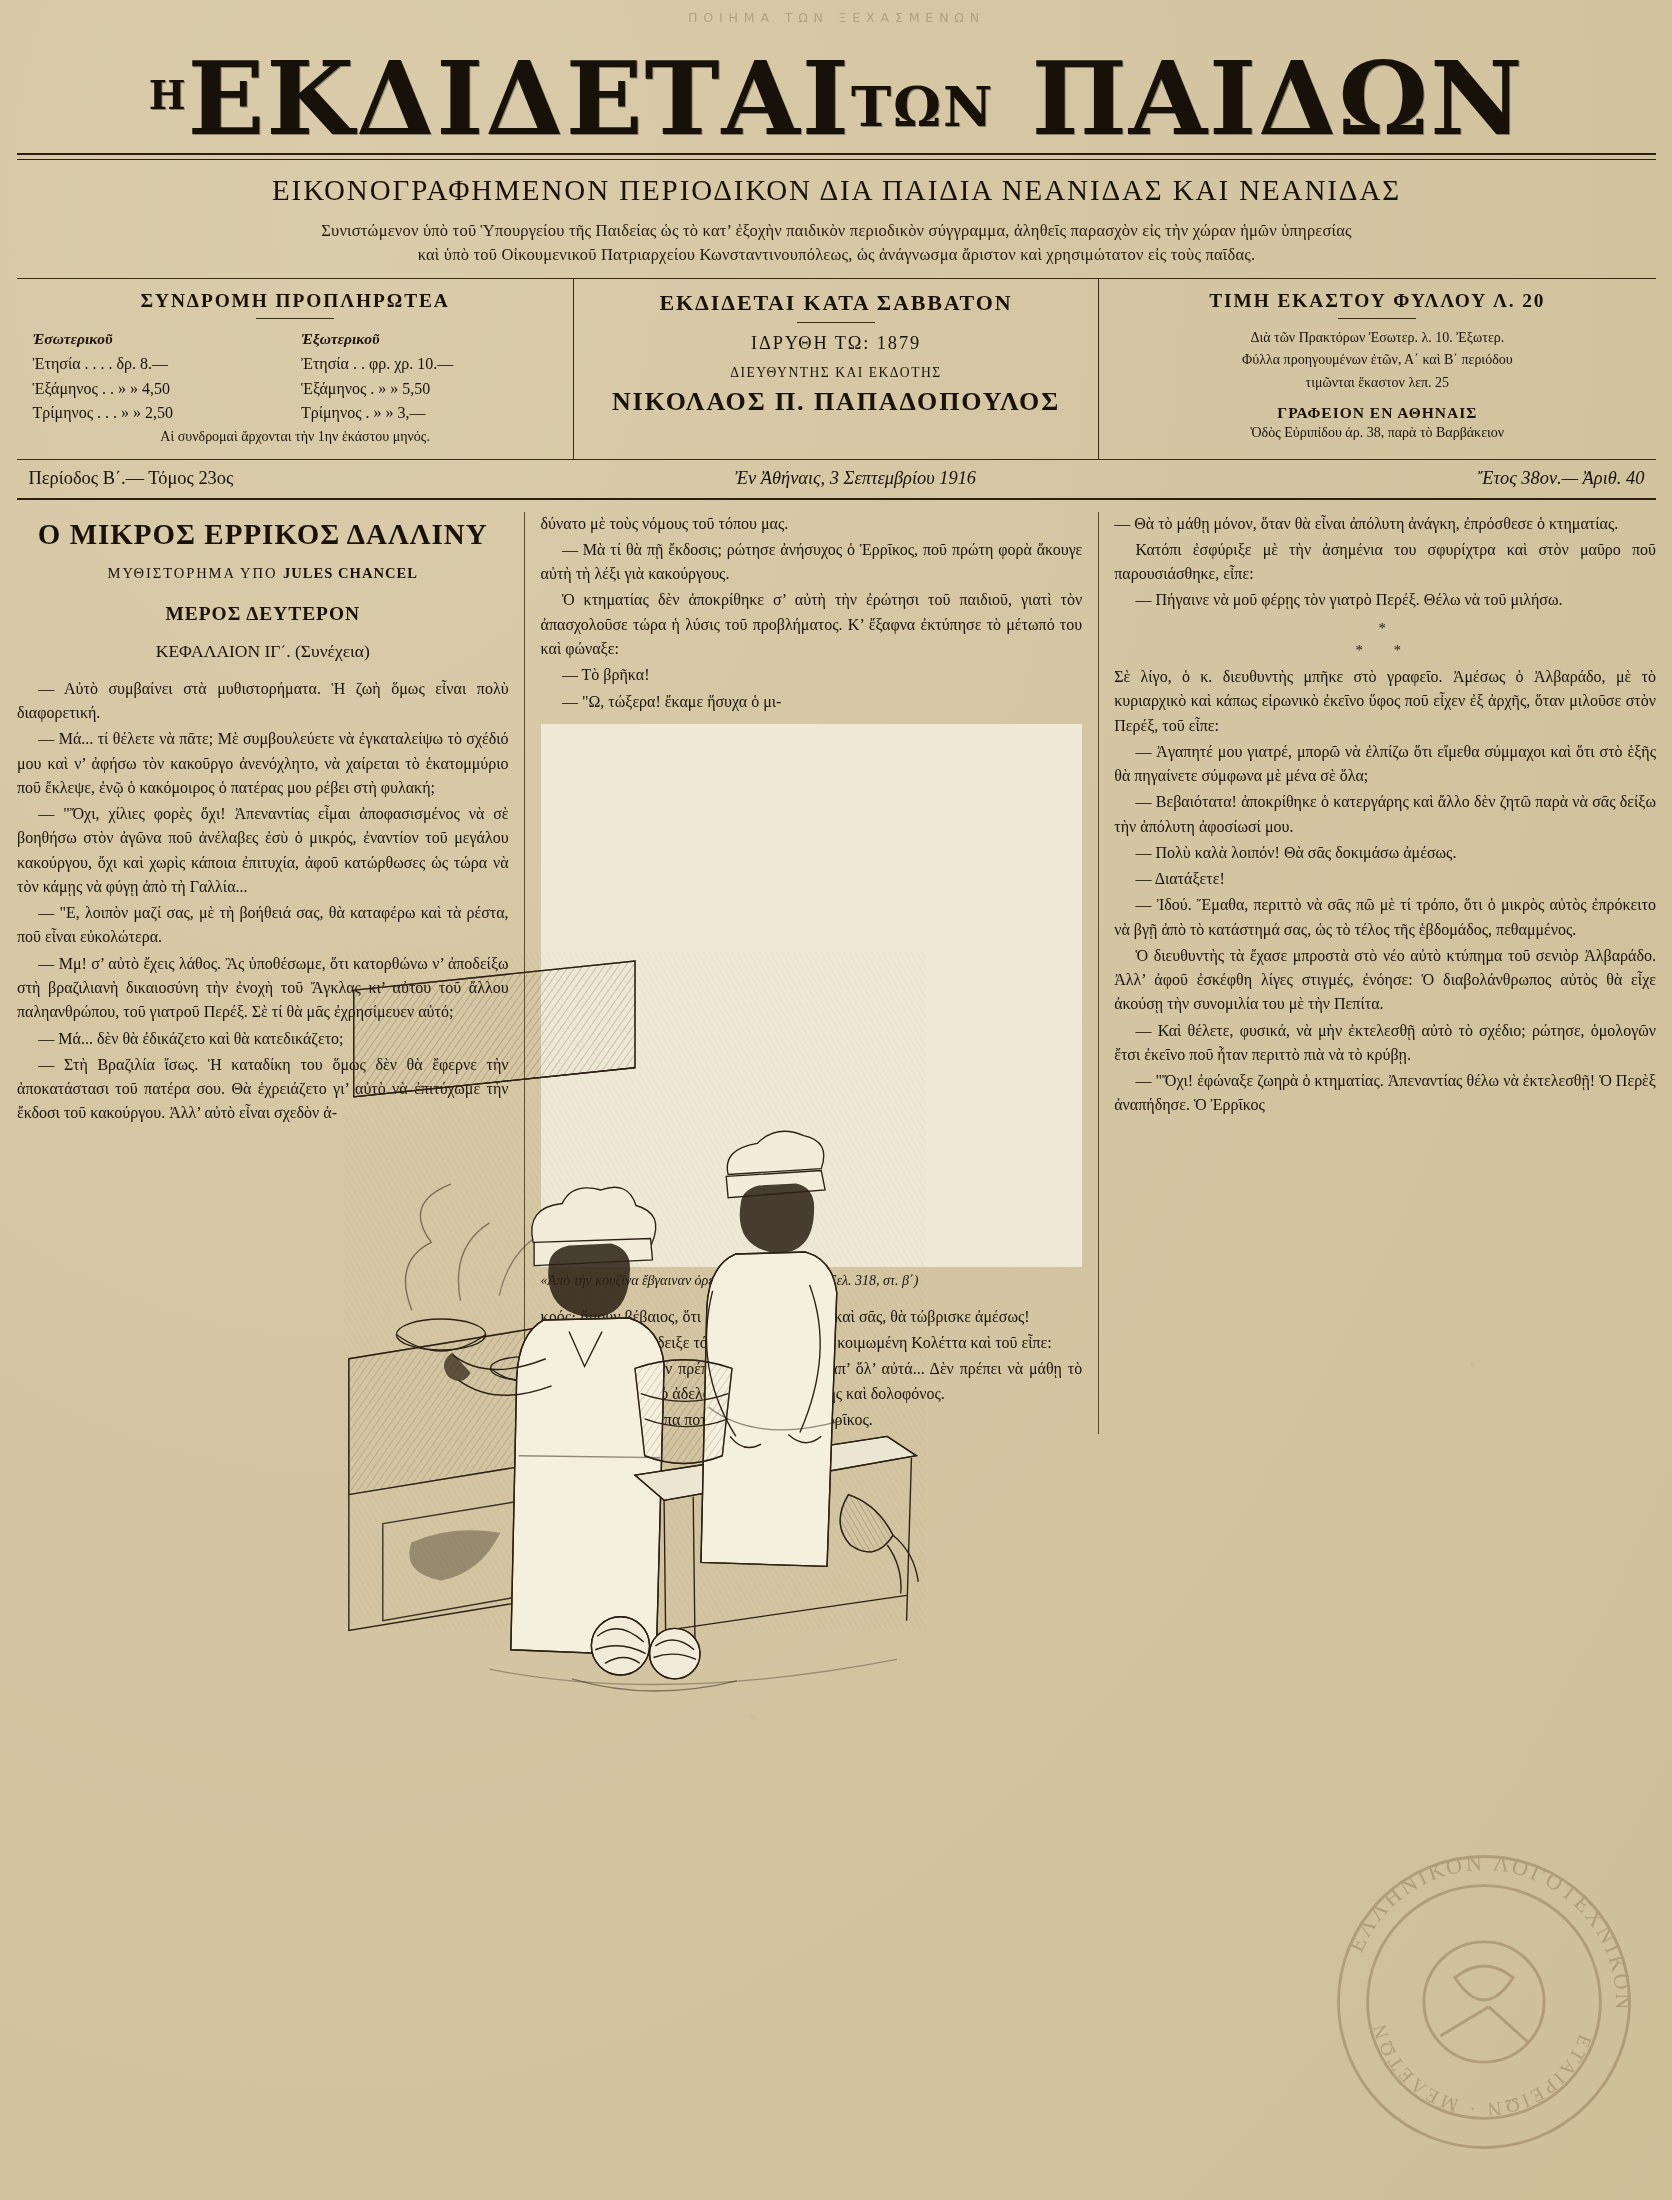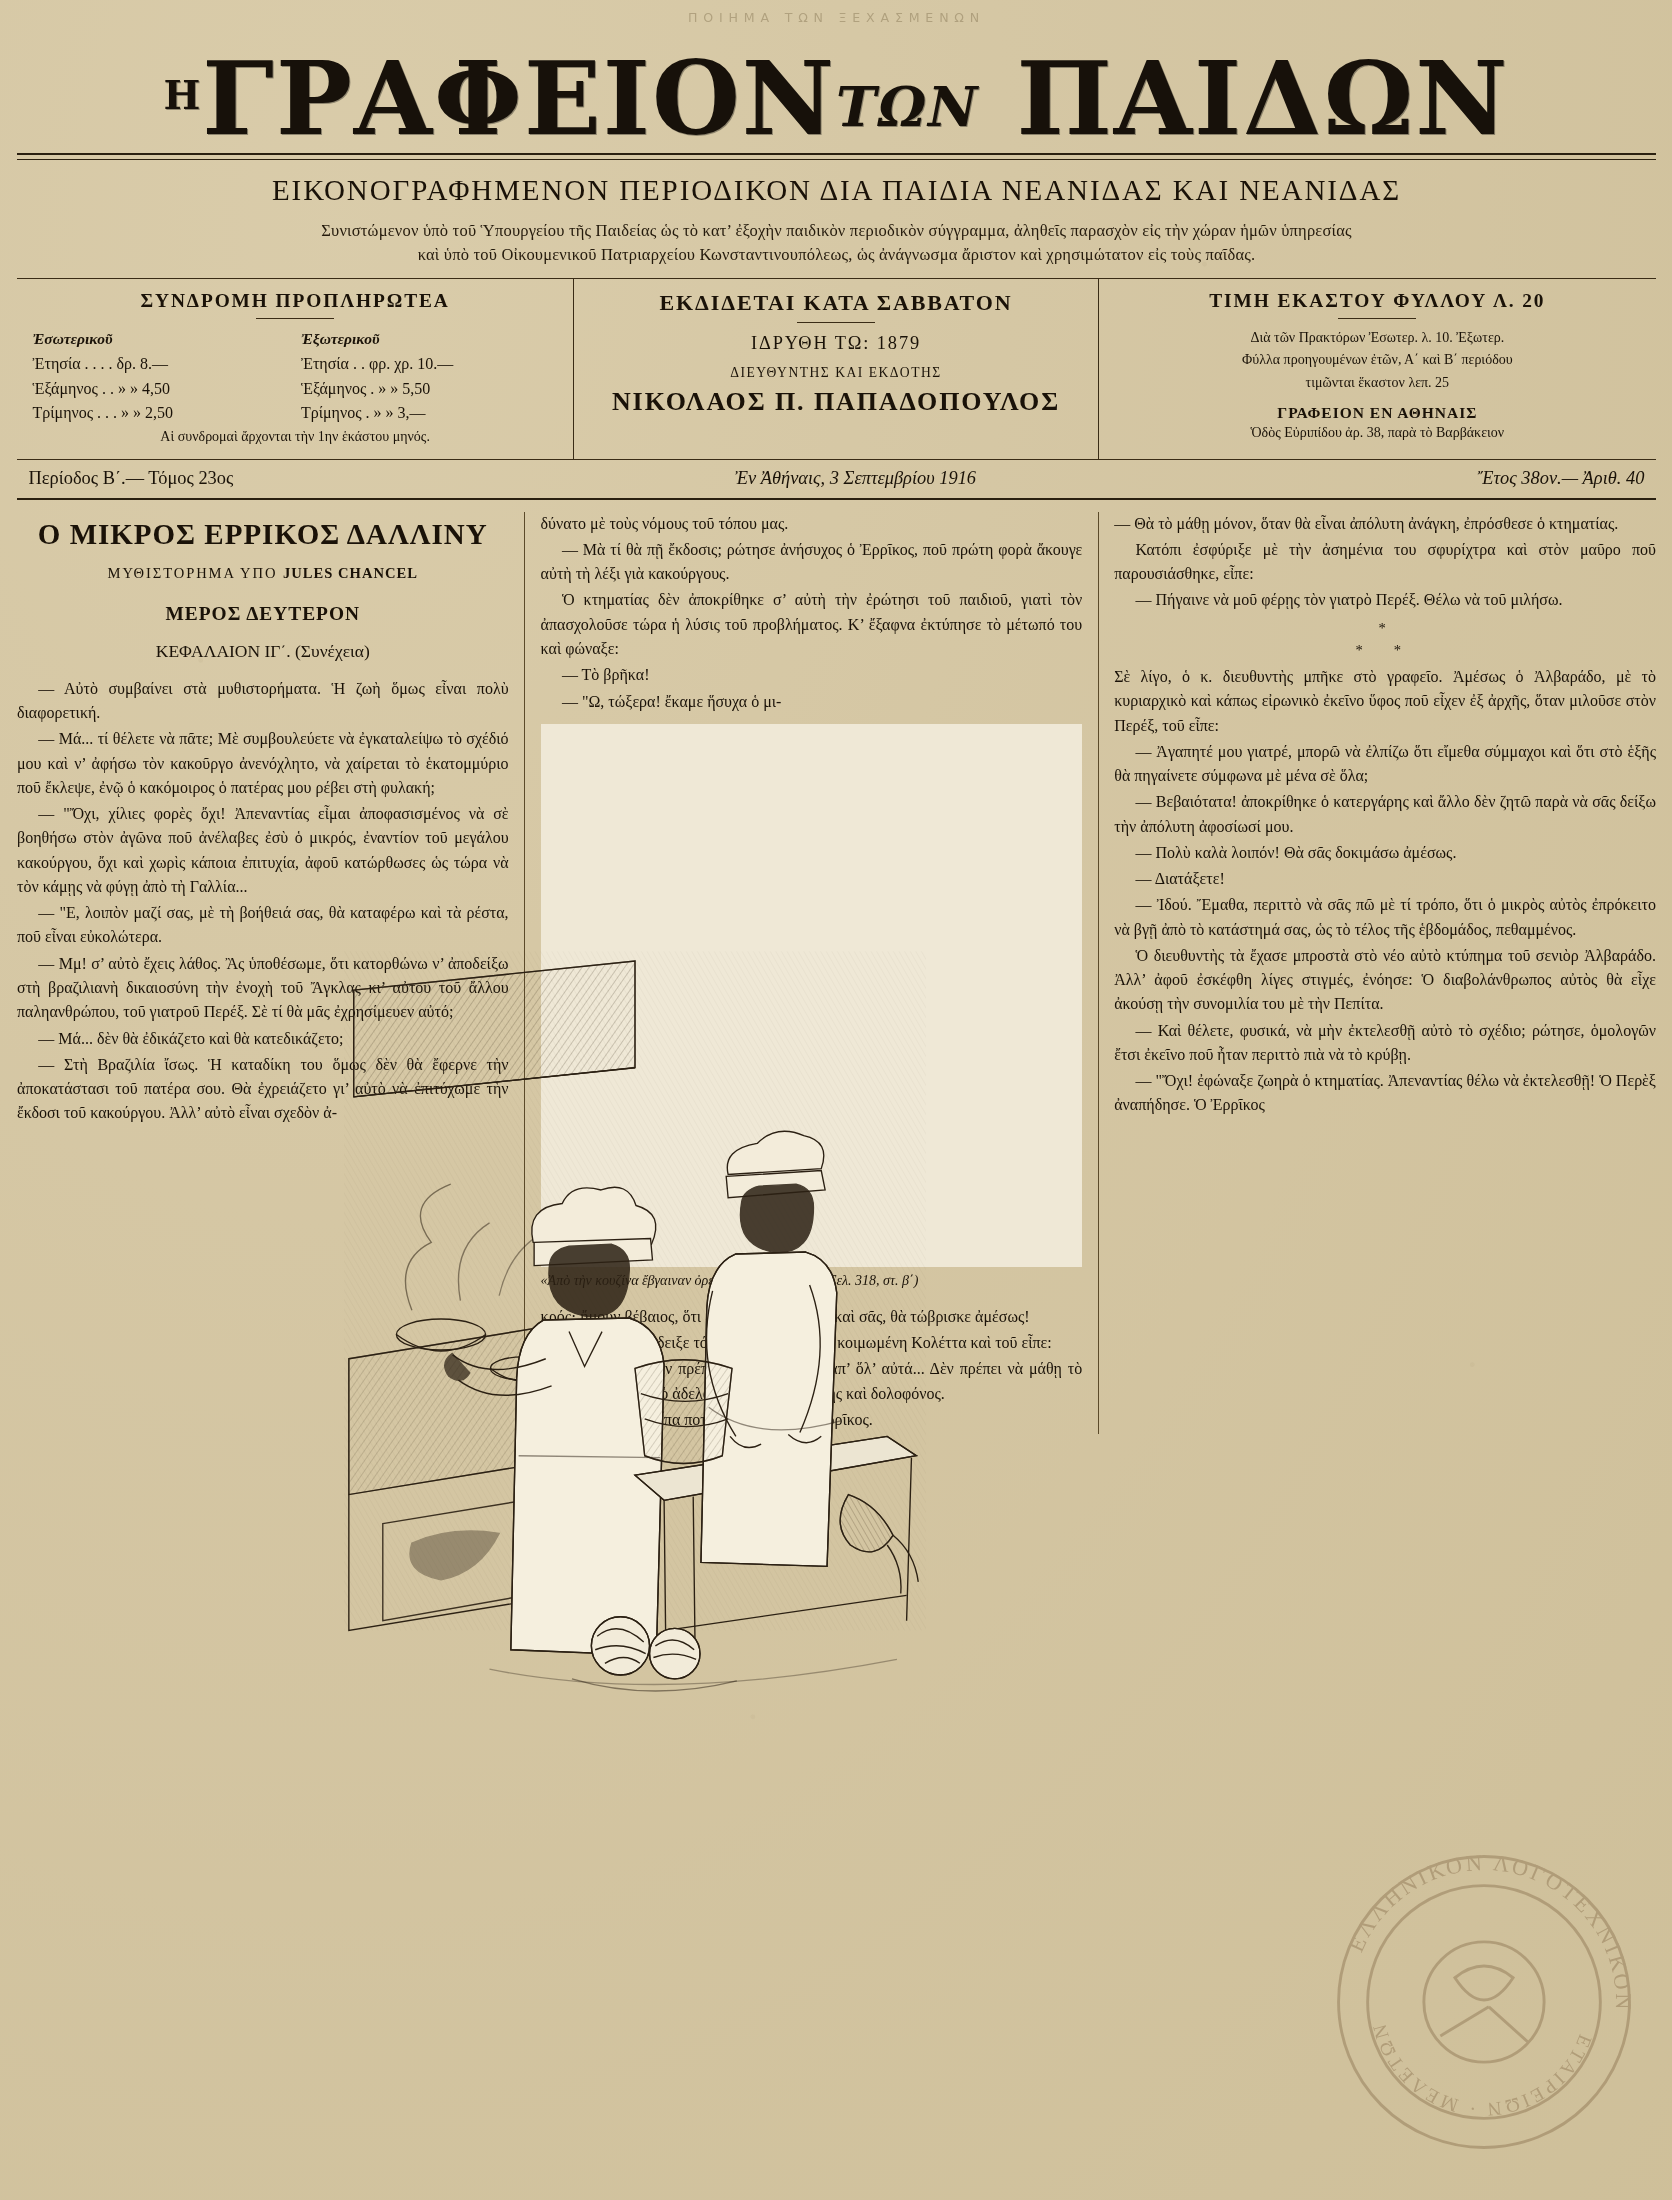--- a/index.html
+++ b/index.html
@@ -56,21 +56,20 @@
     font-size:101px;
     line-height:1.02;
     letter-spacing:1.9px;
     color:#17110a;
     white-space:nowrap;
     text-shadow:1px 1px 0 rgba(0,0,0,.35);
   }
   .masthead .title .small{
     font-size:54px;
     vertical-align:7.8px;
-    font-style:italic;
   }
   .masthead .title .tiny{
     font-size:39px;
     vertical-align:25px;
   }
   .rule-double{
     border-top:2.9px solid #2a2010;
     border-bottom:1px solid #2a2010;
     height:3.9px;
     margin:3.9px 0 13.6px 0;
@@ -217,21 +216,21 @@
 </style>
 </head>
 <body>
 
 <div class="page">
 
   <div class="topedge">ΠΟΙΗΜΑ ΤΩΝ ΞΕΧΑΣΜΕΝΩΝ</div>
 
   <div class="masthead">
     <div class="title">
-      <span class="tiny">Η</span><span>ΓΡΑΦΕΙΟΝ</span><span class="small">ΤΩΝ</span> <span>ΠΑΙΔΩΝ</span>
+      <span class="tiny">Η</span><span>ΕΚΔΙΔΕΤΑΙ</span><span class="small">ΤΩΝ</span> <span>ΠΑΙΔΩΝ</span>
     </div>
     <div class="rule-double"></div>
     <div class="subtitle">ΕΙΚΟΝΟΓΡΑΦΗΜΕΝΟΝ ΠΕΡΙΟΔΙΚΟΝ ΔΙΑ ΠΑΙΔΙΑ ΝΕΑΝΙΔΑΣ ΚΑΙ ΝΕΑΝΙΔΑΣ</div>
     <div class="blurb">Συνιστώμενον ὑπὸ τοῦ Ὑπουργείου τῆς Παιδείας ὡς τὸ κατ’ ἐξοχὴν παιδικὸν περιοδικὸν σύγγραμμα, ἀληθεῖς παρασχὸν εἰς τὴν χώραν ἡμῶν ὑπηρεσίας</div>
     <div class="blurb">καὶ ὑπὸ τοῦ Οἰκουμενικοῦ Πατριαρχείου Κωνσταντινουπόλεως, ὡς ἀνάγνωσμα ἄριστον καὶ χρησιμώτατον εἰς τοὺς παῖδας.</div>
   </div>
 
   <div class="infobar">
 
     <div class="infocol c1">

